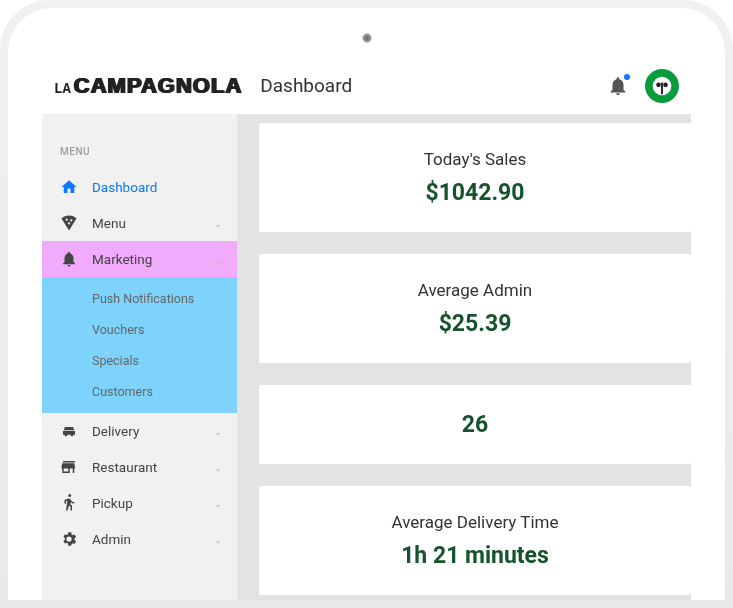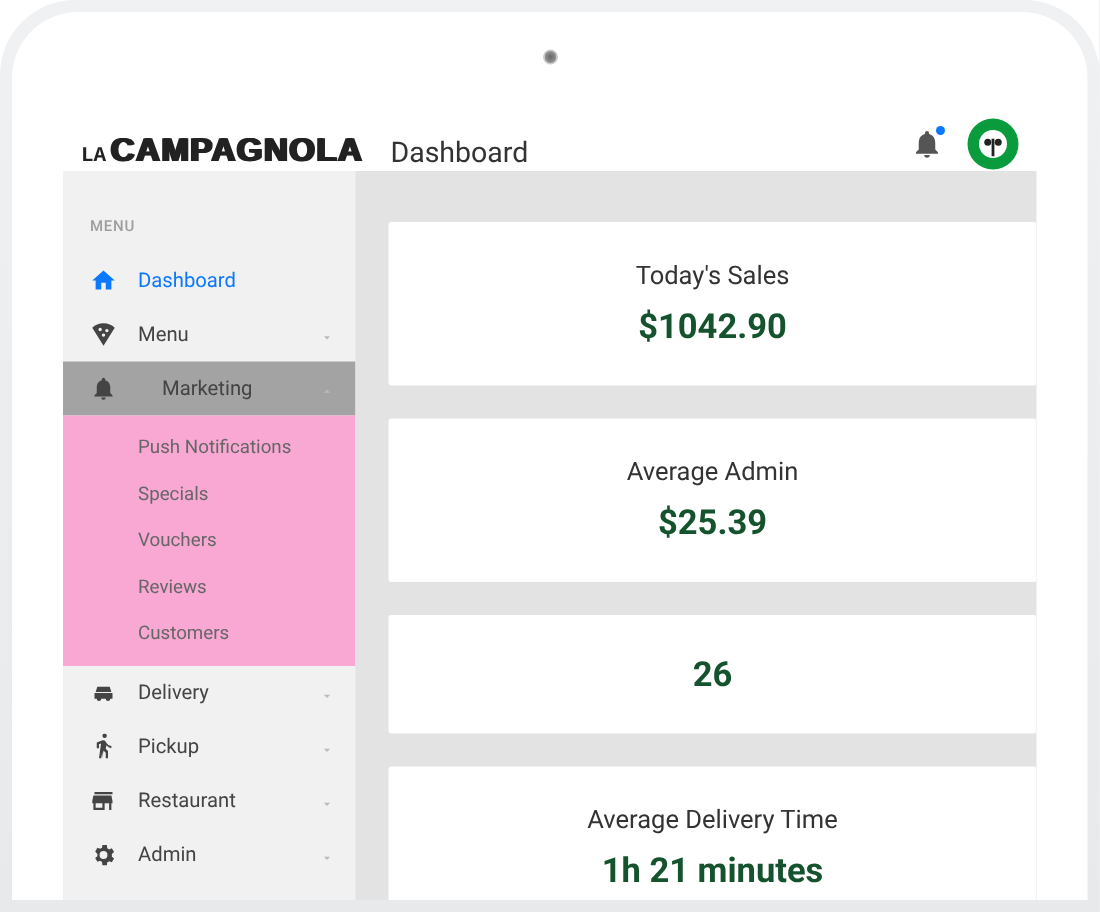--- a/index.html
+++ b/index.html
@@ -42,21 +42,21 @@
     .app {
       width: 100%;
       height: 100%;
       display: flex;
       flex-direction: column;
       background: #fff;
     }
     .topbar {
       height: 56px;
       display: flex;
-      align-items: flex-end;
+      align-items: center;
       padding: 0 12px;
       border-bottom: 1px solid #fff;
     }
     .logo {
       font-weight: 700;
       font-size: 22px;
       letter-spacing: 1px;
       color: #222;
       font-family: "Courier New", monospace;
       display: flex;
@@ -143,36 +143,36 @@
     }
     .nav-item .icon {
       width: 18px;
       height: 18px;
       margin-right: 14px;
       display: flex;
       align-items: center;
       justify-content: center;
     }
     .nav-item.active { color: #0b78ff; }
-    .nav-item.expanded { background: #a3a3a3; gap: 16px; }
+    .nav-item.expanded { background: #f0abfc; }
     .nav-label { flex: 1; }
     .chevron { width: 10px; height: 10px; color: #bbb; }
     .sub-items {
-      background: #f9a8d4;
+      background: #7dd3fc;
       padding: 6px 0;
     }
     .sub-item {
       padding: 8px 18px 8px 50px;
       font-size: 12.5px;
       color: #666;
       cursor: pointer;
     }
     .main {
       flex: 1;
-      padding: 34px 0 0 22px;
+      padding: 9px 0 0 22px;
       display: flex;
       flex-direction: column;
       gap: 22px;
       overflow-y: hidden;
     }
     .card {
       background: #fff;
       border-radius: 2px;
       padding: 26px 20px;
       text-align: center;
@@ -253,57 +253,56 @@
                   <path d="M12 22a2 2 0 0 0 2-2h-4a2 2 0 0 0 2 2zm6-6V11c0-3.07-1.63-5.64-4.5-6.32V4a1.5 1.5 0 1 0-3 0v.68C7.63 5.36 6 7.92 6 11v5l-2 2v1h16v-1l-2-2z"></path>
                 </svg>
               </span>
             <span class="nav-label">Marketing</span>
             <span class="chevron"><svg viewBox="0 0 24 24" fill="currentColor">
                   <path d="M7 14l5-5 5 5z"></path>
                 </svg></span>
           </div>
           <div class="sub-items">
             <div class="sub-item">Push Notifications</div>
+            <div class="sub-item">Vouchers</div>
             <div class="sub-item">Specials</div>
-            <div class="sub-item">Vouchers</div>
-            <div class="sub-item">Reviews</div>
             <div class="sub-item">Customers</div>
           </div>
 
           <div class="nav-item">
             <span class="icon">
                 <svg viewBox="0 0 24 24" fill="currentColor">
                   <path d="M5 11l1.5-4.5h11L19 11H5zm-1 1h16v5h-2a2 2 0 1 1-4 0H10a2 2 0 1 1-4 0H4v-5z"></path>
                 </svg>
               </span>
             <span class="nav-label">Delivery</span>
             <span class="chevron"><svg viewBox="0 0 24 24" fill="currentColor">
                   <path d="M7 10l5 5 5-5z"></path>
                 </svg></span>
           </div>
 
           <div class="nav-item">
             <span class="icon">
                 <svg viewBox="0 0 24 24" fill="currentColor">
+                  <path d="M4 4h16v2H4zM3 7l-1 5v2h1v6h10v-6h4v6h2v-6h1v-2l-1-5H3zm8 11H5v-4h6v4z"></path>
+                </svg>
+              </span>
+            <span class="nav-label">Restaurant</span>
+            <span class="chevron"><svg viewBox="0 0 24 24" fill="currentColor">
+                  <path d="M7 10l5 5 5-5z"></path>
+                </svg></span>
+          </div>
+
+          <div class="nav-item">
+            <span class="icon">
+                <svg viewBox="0 0 24 24" fill="currentColor">
                   <path d="M13 4a2 2 0 1 0 0-4 2 2 0 0 0 0 4zm-2 18l1-7 2 2v5h2v-6.5l-2-2 .6-3A7 7 0 0 0 19 13V11a5 5 0 0 1-4.2-2.3L13.8 7c-.4-.6-1-1-1.8-1-.3 0-.5 0-.8.1L6 8v5h2V9.6l1.8-.7L8 22h2l1-6z"></path>
                 </svg>
               </span>
             <span class="nav-label">Pickup</span>
-            <span class="chevron"><svg viewBox="0 0 24 24" fill="currentColor">
-                  <path d="M7 10l5 5 5-5z"></path>
-                </svg></span>
-          </div>
-
-          <div class="nav-item">
-            <span class="icon">
-                <svg viewBox="0 0 24 24" fill="currentColor">
-                  <path d="M4 4h16v2H4zM3 7l-1 5v2h1v6h10v-6h4v6h2v-6h1v-2l-1-5H3zm8 11H5v-4h6v4z"></path>
-                </svg>
-              </span>
-            <span class="nav-label">Restaurant</span>
             <span class="chevron"><svg viewBox="0 0 24 24" fill="currentColor">
                   <path d="M7 10l5 5 5-5z"></path>
                 </svg></span>
           </div>
 
           <div class="nav-item">
             <span class="icon">
                 <svg viewBox="0 0 24 24" fill="currentColor">
                   <path d="M19.4 13a7.8 7.8 0 0 0 0-2l2-1.6-2-3.4-2.4 1a7.6 7.6 0 0 0-1.7-1L15 3h-4l-.3 2.5c-.6.2-1.2.6-1.7 1l-2.4-1-2 3.4L6.6 11a7.8 7.8 0 0 0 0 2l-2 1.6 2 3.4 2.4-1c.5.4 1.1.8 1.7 1L11 21h4l.3-2.5c.6-.2 1.2-.6 1.7-1l2.4 1 2-3.4-2-1.6zM12 15.5A3.5 3.5 0 1 1 12 8.5a3.5 3.5 0 0 1 0 7z"></path>
                 </svg>

